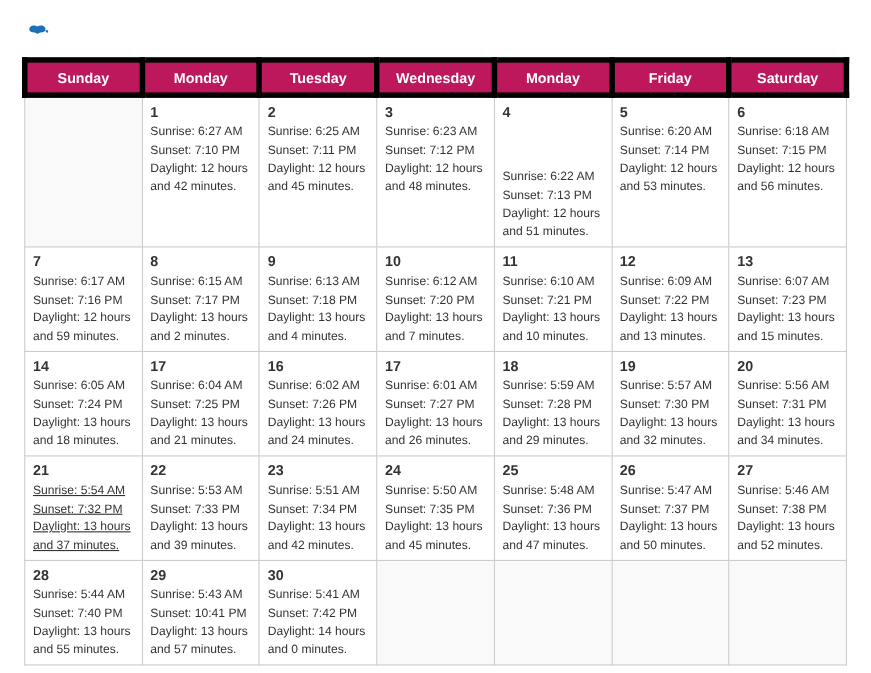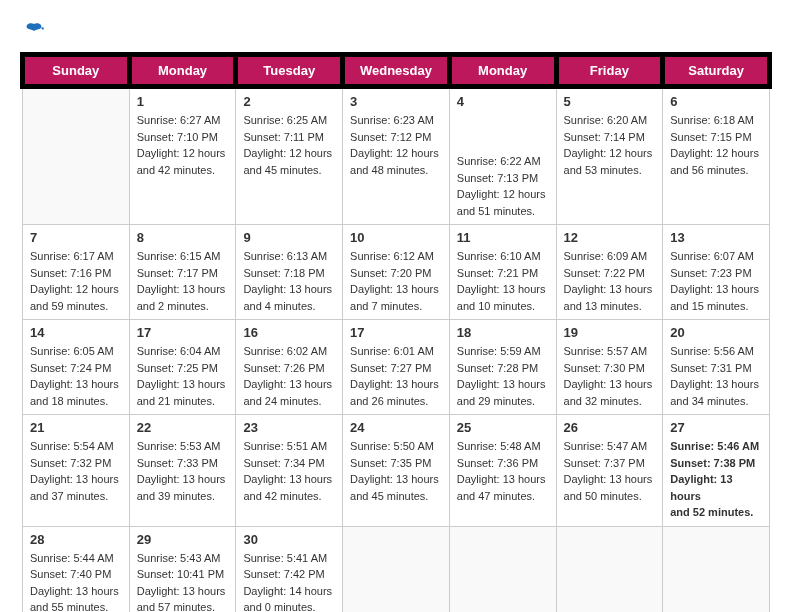--- a/index.html
+++ b/index.html
@@ -259,21 +259,21 @@
           <span class="day-number">20</span>
           <div class="day-info" style="white-space: pre-line;">Sunrise: 5:56 AM
 Sunset: 7:31 PM
 Daylight: 13 hours
 and 34 minutes.</div>
         </td>
       </tr>
       <tr>
         <td>
           <span class="day-number">21</span>
-          <div class="day-info" style="white-space: pre-line;">Sunrise: 5:54 AM
+          <div class="day-info" style="white-space: pre-line; text-decoration: underline;">Sunrise: 5:54 AM
 Sunset: 7:32 PM
 Daylight: 13 hours
 and 37 minutes.</div>
         </td>
         <td>
           <span class="day-number">22</span>
           <div class="day-info" style="white-space: pre-line;">Sunrise: 5:53 AM
 Sunset: 7:33 PM
 Daylight: 13 hours
 and 39 minutes.</div>
@@ -301,21 +301,21 @@
         </td>
         <td>
           <span class="day-number">26</span>
           <div class="day-info" style="white-space: pre-line;">Sunrise: 5:47 AM
 Sunset: 7:37 PM
 Daylight: 13 hours
 and 50 minutes.</div>
         </td>
         <td>
           <span class="day-number">27</span>
-          <div class="day-info" style="white-space: pre-line; font-weight: bold;">Sunrise: 5:46 AM
+          <div class="day-info" style="white-space: pre-line;">Sunrise: 5:46 AM
 Sunset: 7:38 PM
 Daylight: 13 hours
 and 52 minutes.</div>
         </td>
       </tr>
       <tr>
         <td>
           <span class="day-number">28</span>
           <div class="day-info" style="white-space: pre-line;">Sunrise: 5:44 AM
 Sunset: 7:40 PM

